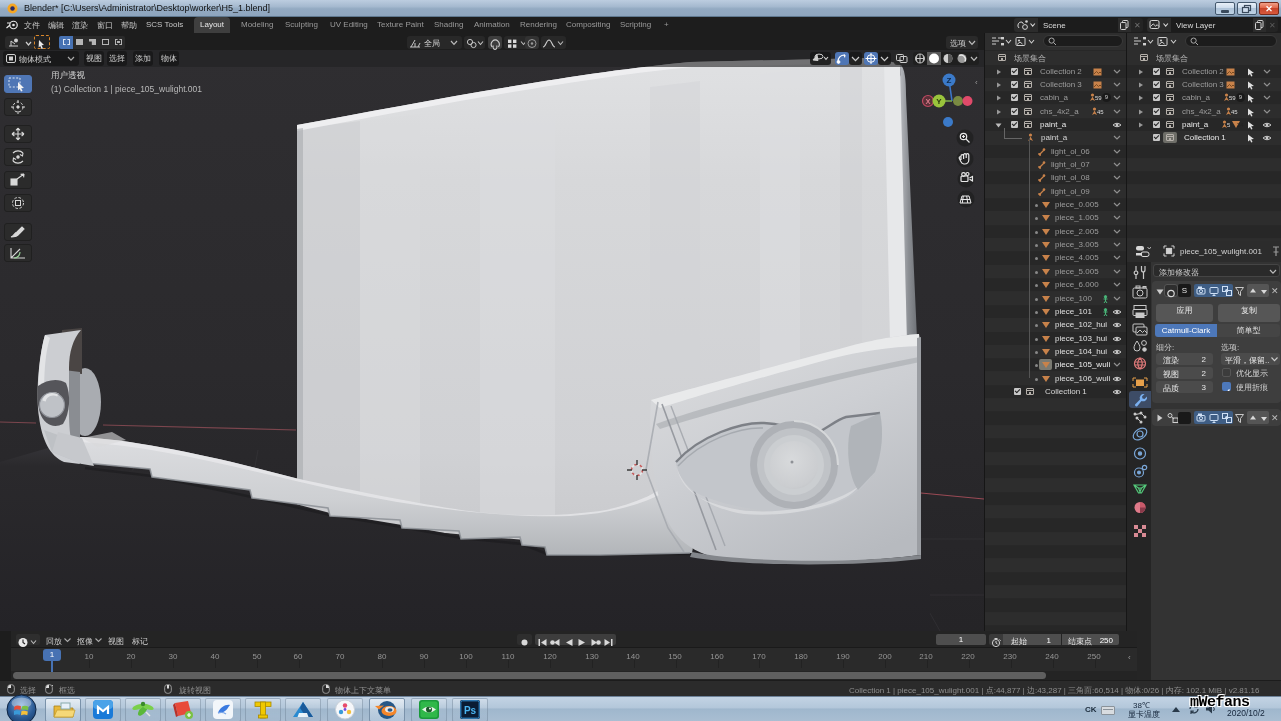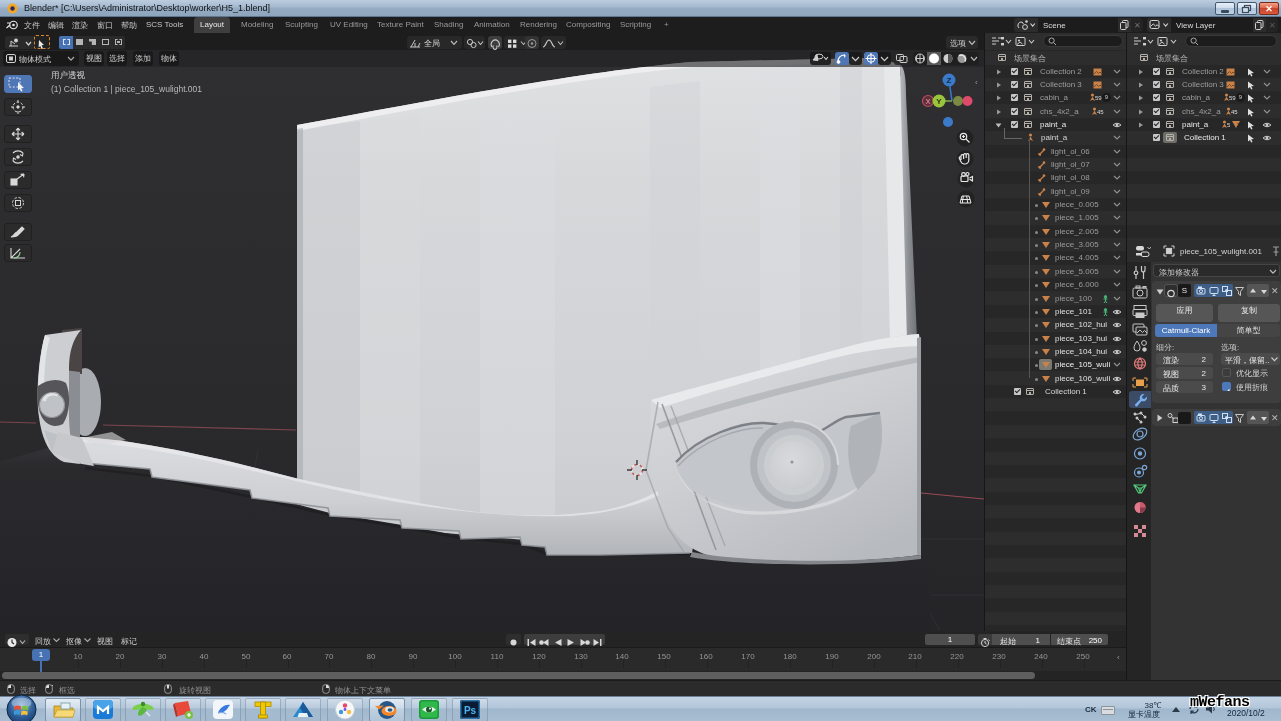--- a/index.html
+++ b/index.html
@@ -41,21 +41,21 @@
 .vhbox{position:absolute;background:rgba(24,24,24,0.88);border-radius:3px;color:#cfcfcf;font-size:8px;}
 .toolbtn{position:absolute;left:4px;width:28px;height:17px;background:#2b2b2b;border:1px solid #202020;border-radius:3px;}
 .toolbtn.active{background:#4f76b5;border-color:#4f76b5;}
 
 #props{left:1126px;top:241px;width:155px;height:439px;background:#333333;border-left:1px solid #161616;}
 #ptabs{position:absolute;left:0;top:21px;width:24px;height:418px;background:#252525;}
 .ptab{position:absolute;left:2px;width:22px;height:17px;}
 .pbtn{position:absolute;background:#565656;border-radius:3px;color:#e8e8e8;font-size:8px;text-align:center;}
 .pfield{position:absolute;background:#4b4b4b;border-radius:3px;color:#e8e8e8;font-size:8px;}
 
-#timeline{left:0;top:631px;width:1126px;height:49px;background:#242424;}
+#timeline{left:11px;top:631px;width:1126px;height:49px;background:#242424;}
 #ruler{position:absolute;left:0;top:16px;width:1126px;height:24px;background:#2a2a2a;border-top:1px solid #1a1a1a;}
 .fnum{position:absolute;top:4px;font-size:8px;color:#969696;transform:translateX(-50%);}
 .tlbox{position:absolute;top:3px;height:11px;background:#2e2e2e;border-radius:2px;}
 
 #statusbar{left:0;top:680px;width:1281px;height:16px;background:#2b2b2b;border-top:1px solid #1c1c1c;color:#909090;font-size:8px;}
 
 #taskbar{left:0;top:696px;width:1281px;height:25px;
  background:linear-gradient(#c3d3e4 0%,#b3c7da 45%,#9fb7cd 50%,#a9bed2 100%);
  border-top:1px solid #6d8299;}
 .tbico{position:absolute;top:1px;width:36px;height:24px;border-radius:2px;border:1px solid rgba(120,140,160,0.55);background:linear-gradient(rgba(255,255,255,0.25),rgba(255,255,255,0.05) 45%,rgba(120,150,180,0.08));}
@@ -1435,20 +1435,21 @@
   <svg class="abs" style="left:164px;top:3px" width="8px" height="10px" viewBox="0 0 8 10">
         <rect x="0.7" y="0.7" width="6.6" height="8.6" rx="2.6" stroke="#999" fill="none"></rect>
         <rect x="3" y="1" width="2" height="3.5" fill="#ddd"></rect>
       </svg>
   <div class="t" style="left:179px;top:4px">旋转视图</div>
   <svg class="abs" style="left:322px;top:3px" width="8px" height="10px" viewBox="0 0 8 10">
         <rect x="0.7" y="0.7" width="6.6" height="8.6" rx="2.6" stroke="#999" fill="none"></rect>
         <path d="M7 3 a3 3 0 0 0 -3 -2.2 v3.2 h3 Z" fill="#ddd"></path>
       </svg>
   <div class="t" style="left:335px;top:4px">物体上下文菜单</div>
+  <div class="t" style="left:849px;top:4px;color:#8e8e8e">Collection 1 | piece_105_wulight.001 | 点:44,877 | 边:43,287 | 三角面:60,514 | 物体:0/26  | 内存: 102.1 MiB | v2.81.16</div>
 </div>
 
 <div class="abs" id="taskbar">
 
   <svg class="abs" style="left:6px;top:-3px" width="31" height="31" viewBox="0 0 31 31">
     <defs>
           <radialGradient id="orb" cx="0.5" cy="0.35" r="0.8">
             <stop offset="0" stop-color="#7da7d8"></stop>
             <stop offset="0.55" stop-color="#2a5a94"></stop>
             <stop offset="1" stop-color="#123058"></stop>
@@ -1564,21 +1565,21 @@
           <rect x="7" y="1" width="20" height="19" rx="2" fill="#0a1c33"></rect>
           <rect x="7.8" y="1.8" width="18.4" height="17.4" rx="1.5" fill="none" stroke="#3a9ae0" stroke-width="1"></rect>
           <text x="17" y="15" font-size="10" fill="#4ab4f0" text-anchor="middle" font-weight="bold">Ps</text>
         </svg>
   </div>
 
   <div class="t" style="left:1085px;top:8px;font-size:8px;color:#1a2a3a;font-weight:bold">CK</div>
   <div class="abs" style="left:1101px;top:9px;width:14px;height:9px;background:#d8dce0;border:1px solid #8a929a;border-radius:1px">
         <div style="margin:2px 1px;height:1px;background:#8a929a"></div>
       </div>
-  <div class="t" style="left:1133px;top:2px;font-size:8px;color:#15253a;width:40px;text-align:center">38℃</div>
+  <div class="t" style="left:1133px;top:2px;font-size:8px;color:#15253a;width:40px;text-align:left">38℃</div>
   <div class="t" style="left:1128px;top:12px;font-size:8px;color:#15253a">显卡温度</div>
   <svg class="abs" style="left:1171px;top:9px" width="10" height="7" viewBox="0 0 10 7">
         <path d="M1 6 L5 1 L9 6 Z" fill="#2a3a4a"></path>
       </svg>
   <svg class="abs" style="left:1188px;top:6px" width="12" height="12" viewBox="0 0 12 12">
         <path d="M2 6 a4 4 0 0 1 7 -2.5 M10 6 a4 4 0 0 1 -7 2.5 M9 1 v2.8 h-2.8 M3 11 V8.2 h2.8" stroke="#2a3a4a" fill="none" stroke-width="1.2"></path>
       </svg>
   <svg class="abs" style="left:1204px;top:6px" width="12" height="12" viewBox="0 0 12 12">
         <path d="M2 4.5 h2.5 L8 1.5 v9 L4.5 7.5 H2 Z" fill="#2a3a4a"></path>
         <path d="M9.5 4 a3 3 0 0 1 0 4" stroke="#2a3a4a" fill="none"></path>

